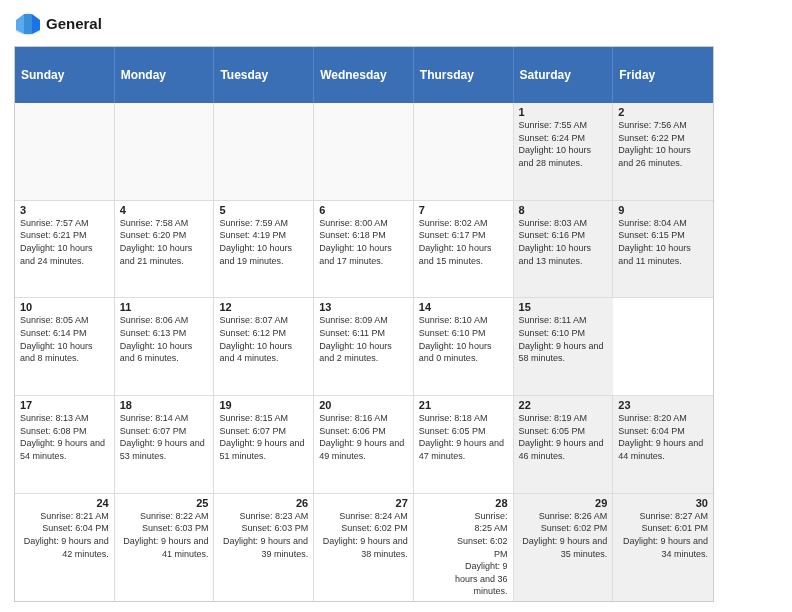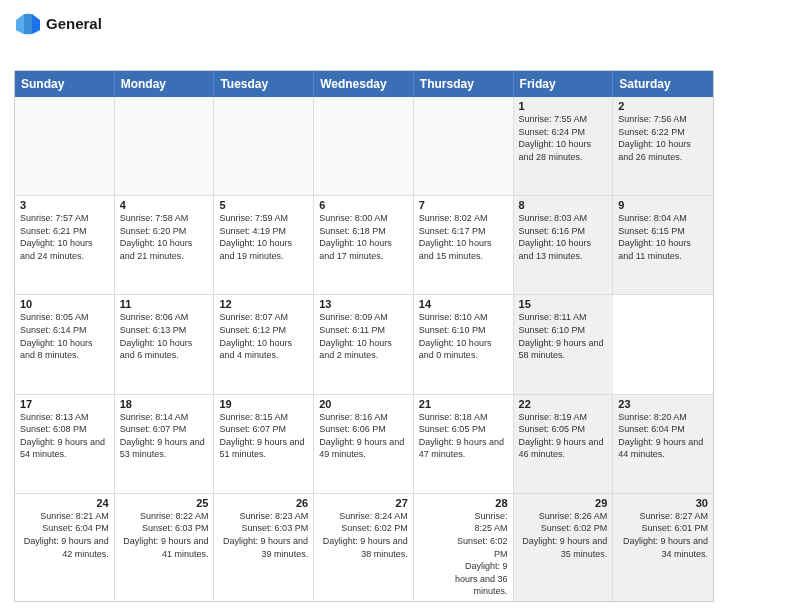--- a/index.html
+++ b/index.html
@@ -9,21 +9,20 @@
       width: 792px;
       height: 612px;
       overflow: hidden;
     }
     .page {
       width: 728px;
       height: 612px;
       padding: 10px 14px;
       display: flex;
       flex-direction: column;
-      gap: 24px;
     }
     .header {
       display: flex;
       justify-content: space-between;
       align-items: flex-start;
       margin-bottom: 8px;
     }
     .logo {
       display: flex;
       align-items: center;
@@ -53,21 +52,21 @@
     }
     .cal-header {
       display: grid;
       grid-template-columns: repeat(7, 1fr);
       background: #3a6eb5;
     }
     .cal-header-cell {
       color: #fff;
       font-size: 12px;
       font-weight: bold;
-      padding: 6px 6px;
+      padding: 21px 6px;
       border-right: 1px solid #5585c5;
     }
     .cal-header-cell:last-child { border-right: none; }
     .cal-body {
       flex: 1;
       display: flex;
       flex-direction: column;
     }
     .cal-row {
       display: grid;
@@ -122,22 +121,22 @@
     </div>
   </div>
 
   <div class="calendar">
     <div class="cal-header">
     <div class="cal-header-cell">Sunday</div>
         <div class="cal-header-cell">Monday</div>
         <div class="cal-header-cell">Tuesday</div>
         <div class="cal-header-cell">Wednesday</div>
         <div class="cal-header-cell">Thursday</div>
+        <div class="cal-header-cell">Saturday</div>
         <div class="cal-header-cell">Friday</div>
-        <div class="cal-header-cell">Saturday</div>
       </div>
     <div class="cal-body">
     <div class="cal-row">
           <div class="cal-cell empty"></div>
           <div class="cal-cell empty"></div>
           <div class="cal-cell empty"></div>
           <div class="cal-cell empty"></div>
           <div class="cal-cell empty"></div>
           <div class="cal-cell shaded">
             <div class="day-num">1</div>

